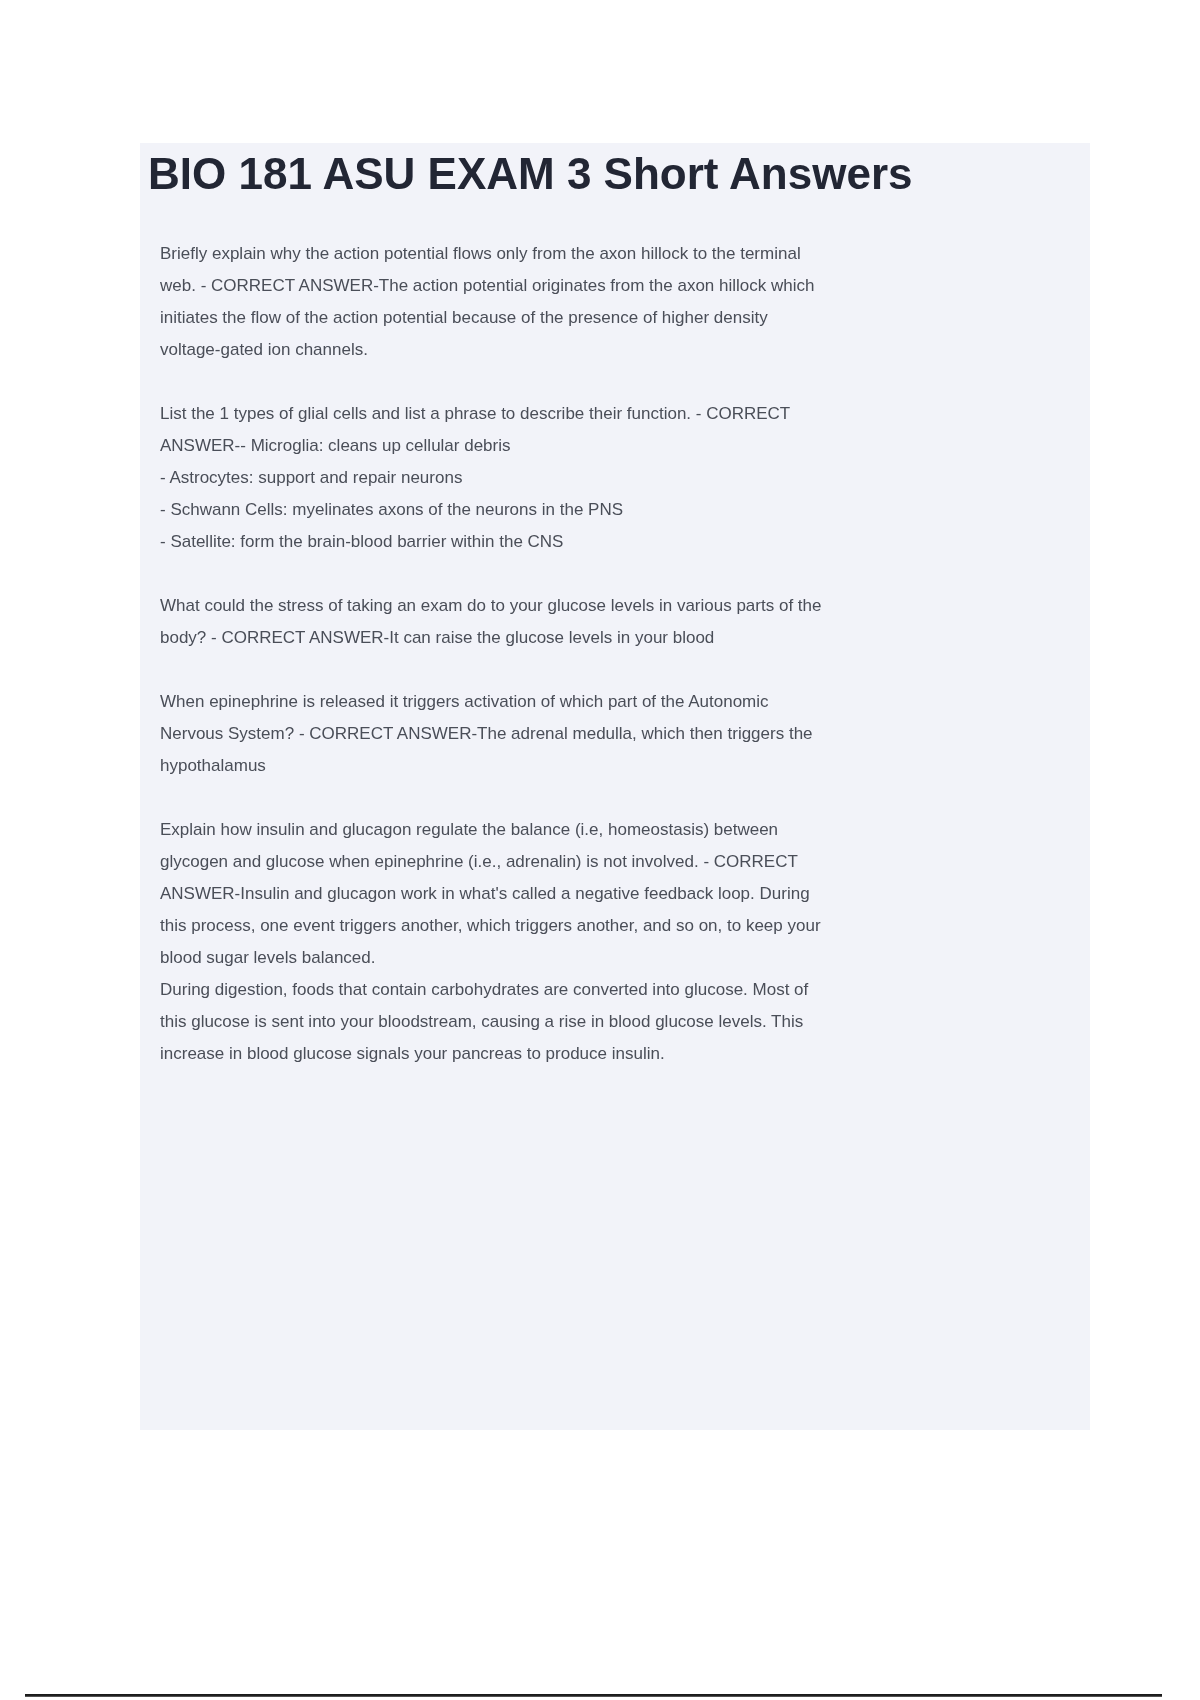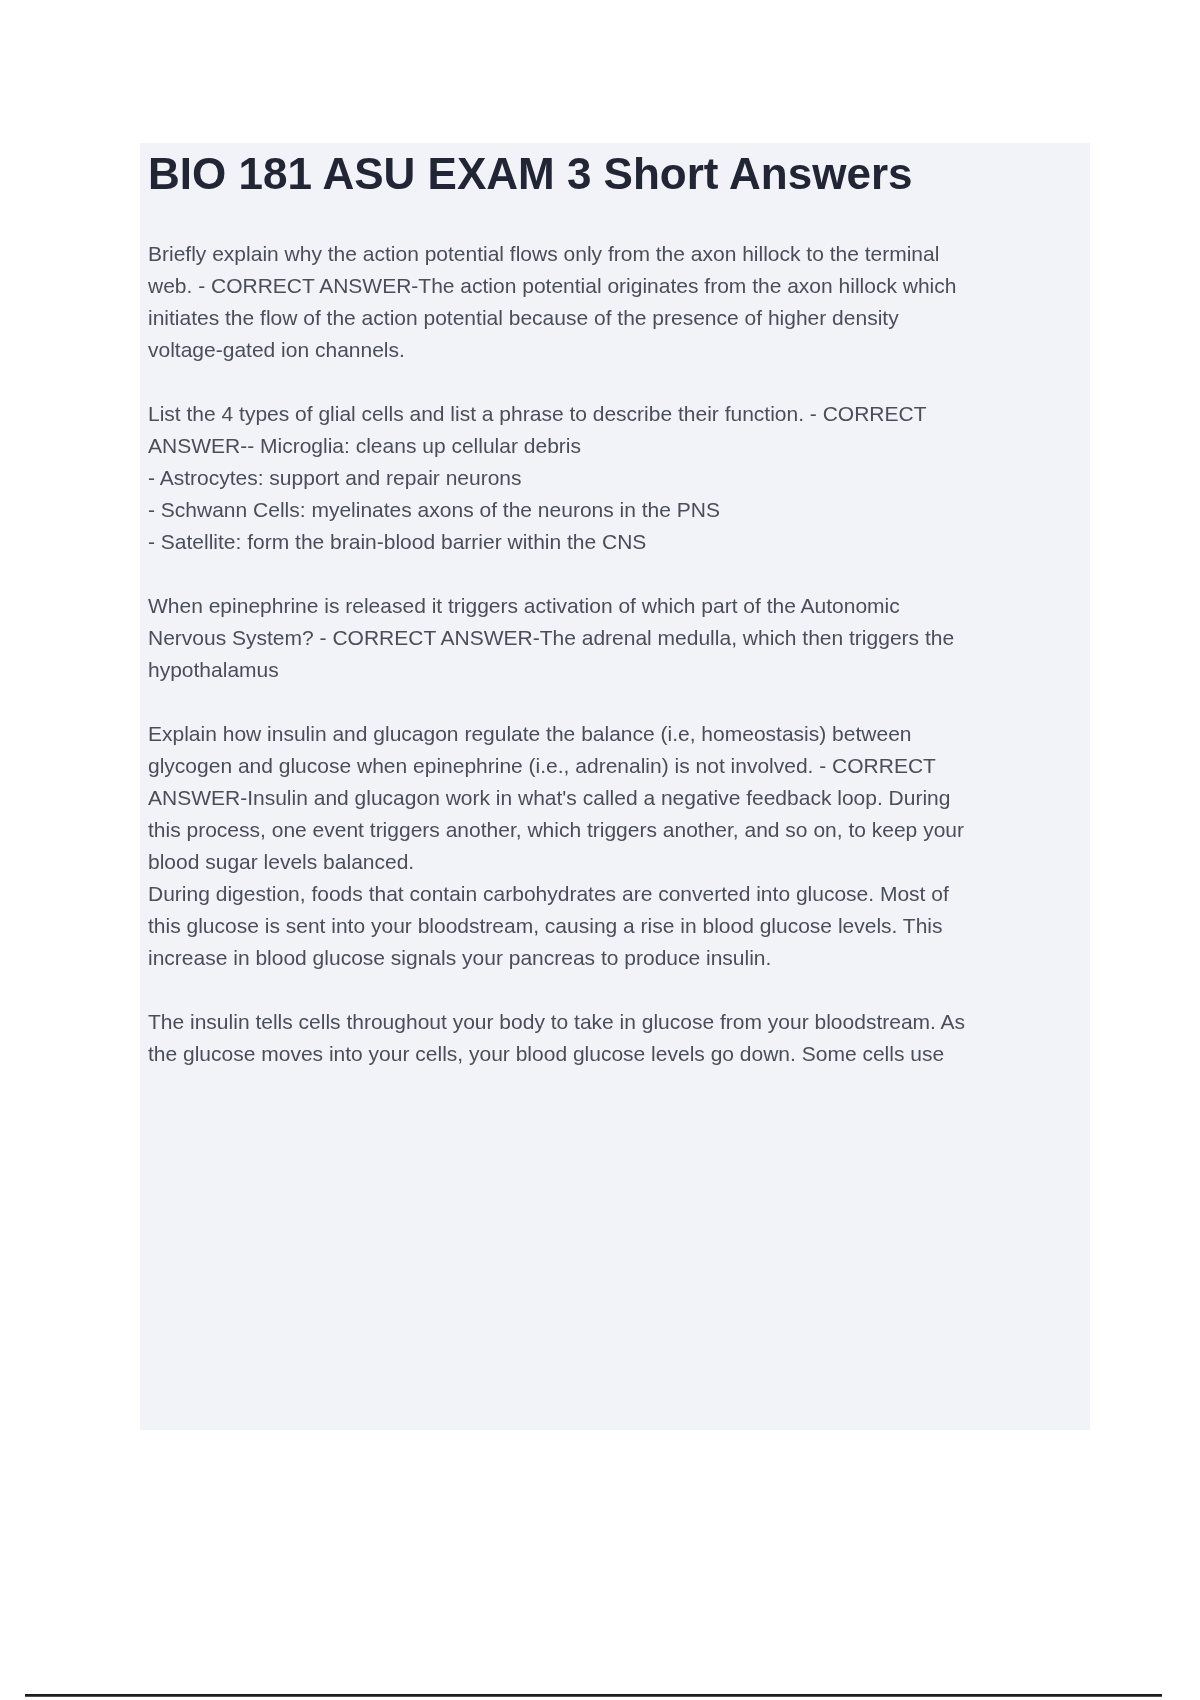--- a/index.html
+++ b/index.html
@@ -28,22 +28,22 @@
   .content h1 {
     margin: 0 0 38px 0;
     font-size: 44px;
     line-height: 1.15;
     font-weight: bold;
     color: #222634;
     letter-spacing: 0px;
     white-space: nowrap;
   }
   .content p.qa {
-    margin: 32px 0;
-    font-size: 21px;
+    margin: 32px 12px;
+    font-size: 17px;
     line-height: 32px;
     color: #4a4e58;
     white-space: pre-line;
   }
   .content p.qa:last-child {
     margin-bottom: 0;
   }
   .footer-rule {
     position: absolute;
     left: 25px;
@@ -56,33 +56,33 @@
 </head>
 <body>
 
 <div class="page">
   <main class="content">
     <h1>BIO 181 ASU EXAM 3 Short Answers</h1>
     <p class="qa">Briefly explain why the action potential flows only from the axon hillock to the terminal
 web. - CORRECT ANSWER-The action potential originates from the axon hillock which
 initiates the flow of the action potential because of the presence of higher density
 voltage-gated ion channels.</p>
-    <p class="qa">List the 4 types of glial cells and list a phrase to describe their function. - CORRECT
+    <p class="qa">List the 1 types of glial cells and list a phrase to describe their function. - CORRECT
 ANSWER-- Microglia: cleans up cellular debris
 - Astrocytes: support and repair neurons
 - Schwann Cells: myelinates axons of the neurons in the PNS
 - Satellite: form the brain-blood barrier within the CNS</p>
+    <p class="qa">What could the stress of taking an exam do to your glucose levels in various parts of the
+body? - CORRECT ANSWER-It can raise the glucose levels in your blood</p>
     <p class="qa">When epinephrine is released it triggers activation of which part of the Autonomic
 Nervous System? - CORRECT ANSWER-The adrenal medulla, which then triggers the
 hypothalamus</p>
     <p class="qa">Explain how insulin and glucagon regulate the balance (i.e, homeostasis) between
 glycogen and glucose when epinephrine (i.e., adrenalin) is not involved. - CORRECT
 ANSWER-Insulin and glucagon work in what's called a negative feedback loop. During
 this process, one event triggers another, which triggers another, and so on, to keep your
 blood sugar levels balanced.
 During digestion, foods that contain carbohydrates are converted into glucose. Most of
 this glucose is sent into your bloodstream, causing a rise in blood glucose levels. This
 increase in blood glucose signals your pancreas to produce insulin.</p>
-    <p class="qa">The insulin tells cells throughout your body to take in glucose from your bloodstream. As
-the glucose moves into your cells, your blood glucose levels go down. Some cells use</p>
   </main>
   <div class="footer-rule"></div>
 </div>
 
 </body></html>

